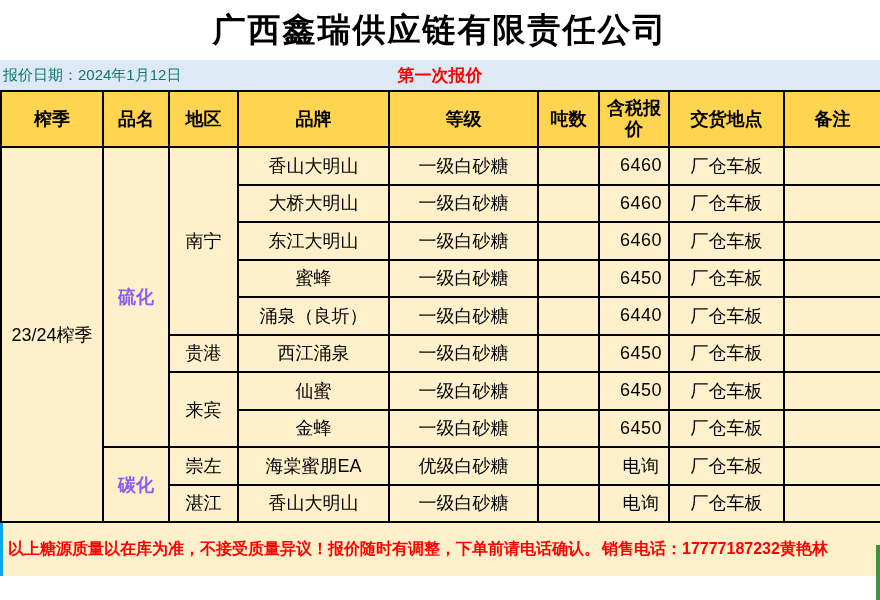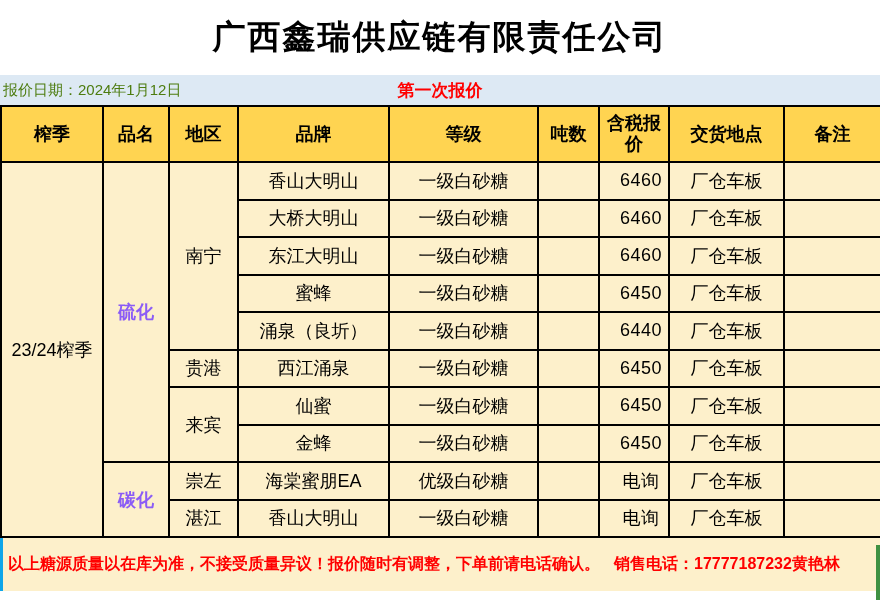--- a/index.html
+++ b/index.html
@@ -6,41 +6,41 @@
   body {
     width: 880px; height: 600px;
     position: relative;
     overflow: hidden;
     background: #ffffff;
     font-family: "Liberation Sans", sans-serif;
     -webkit-font-smoothing: antialiased;
   }
   
   .title-area {
-    height: 75px;
+    height: 60px;
     display: flex; align-items: center; justify-content: center;
     background: #ffffff;
   }
   .main-title {
     font-size: 33px;
     font-weight: bold;
     color: #000000;
     letter-spacing: 2px;
   }
   
   .info-band {
     position: relative;
     height: 30px;
     background: #dde9f4;
     display: flex; align-items: center;
   }
   .date-label {
     margin-left: 3px;
     font-size: 15px;
-    color: #4d7c0f;
+    color: #0f766e;
     z-index: 2;
   }
   .round-label {
     position: absolute; left: 0; right: 0;
     text-align: center;
     color: #ff0000;
     font-weight: bold;
     font-size: 17px;
     z-index: 1;
   }
@@ -79,21 +79,21 @@
     height: 53px;
     background: #fdf0cb;
     border-left: 3px solid #0ea5e9;
     display: flex; align-items: center;
     white-space: nowrap;
     padding-left: 5px;
     color: #ff0000;
     font-weight: bold;
     font-size: 16px;
   }
-  .footer-notice .sales { margin-left: 14px; }
+  .footer-notice .sales { margin-left: 2px; }
   
   .green-strip {
     position: absolute;
     right: 0; top: 545px;
     width: 4px; height: 55px;
     background: #3f9142;
   }
 </style>
 </head>
 <body>

